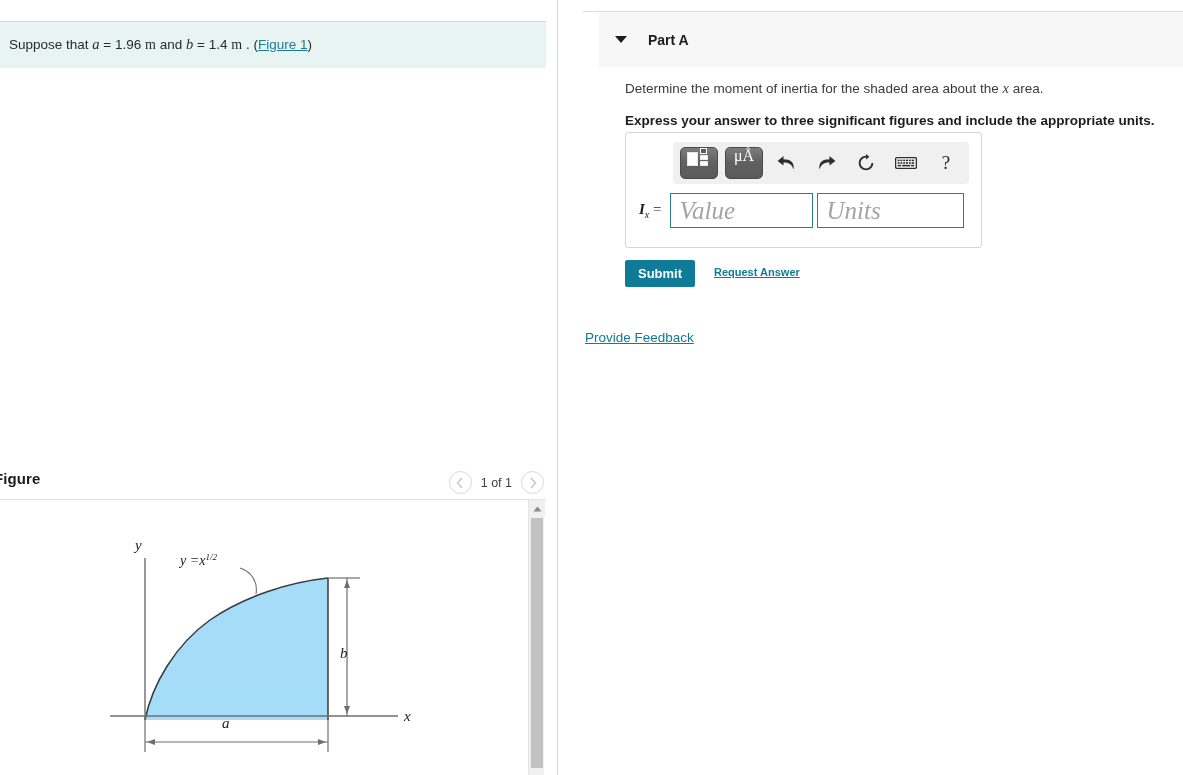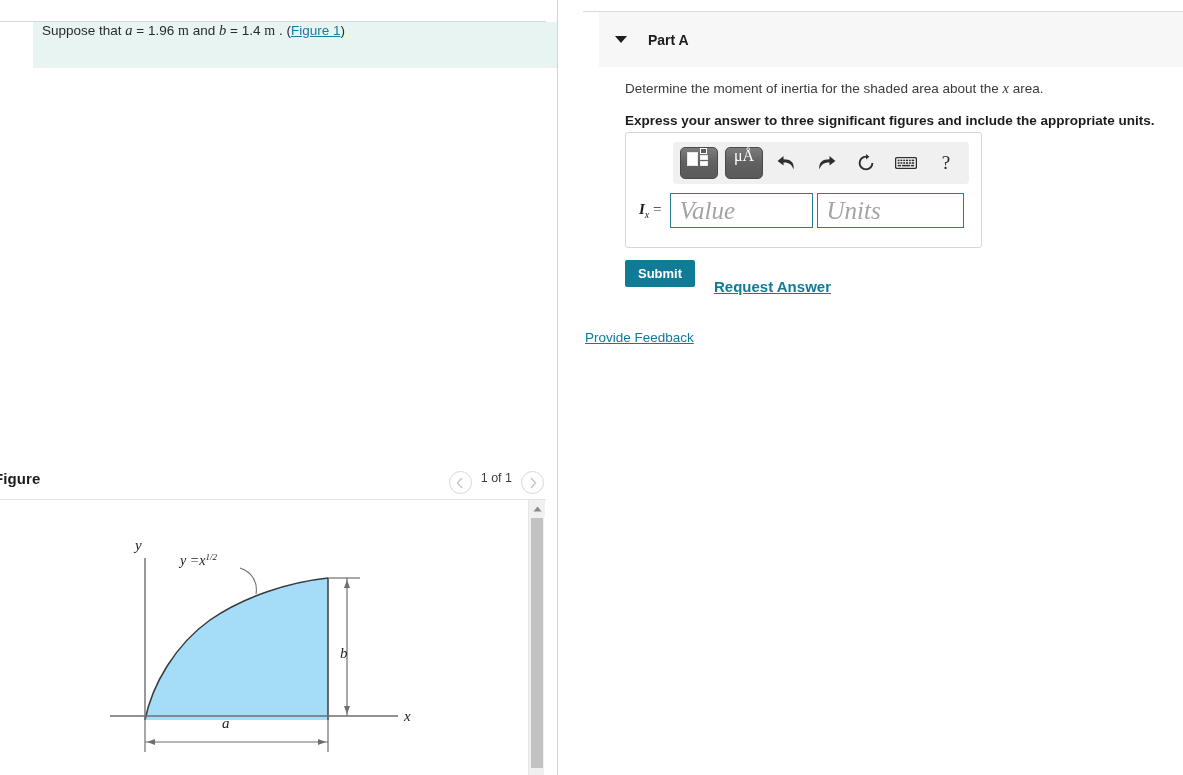--- a/index.html
+++ b/index.html
@@ -20,38 +20,38 @@
     overflow: hidden;
   }
   .left-top-rule {
     position: absolute; left: 0; top: 21px; width: 546px; height: 1px;
     background: #d8d8d8;
   }
   .given-banner {
     position: absolute; left: 0; top: 22px;
     width: 546px; height: 46px;
     background: #e8f4f2;
-    display: flex; align-items: flex-start; margin-left: 33px;
+    display: flex; align-items: center;
   }
   .given-text {
     font-size: 13.5px; color: #2b2b2b;
     padding-left: 9px; line-height: 1.2;
     white-space: nowrap;
   }
   .given-text i { font-family: "Liberation Serif", serif; font-style: italic; font-size: 14.5px; }
   .given-text .mtext { font-family: "Liberation Serif", serif; font-style: normal; font-size: 14px; }
   .given-text a { color: #1a7b9a; text-decoration: underline; }
   .figure-title {
     position: absolute; left: -6px; top: 470px;
     font-size: 15px; font-weight: bold; color: #1c1c1c;
     letter-spacing: .1px;
   }
   .fig-nav {
     position: absolute; right: 14px; top: 471px;
-    display: flex; gap: 9px;
+    display: flex; align-items: center; gap: 9px;
   }
   .nav-circle {
     width: 23px; height: 23px; border-radius: 50%;
     border: 1px solid #d9d9d9; background: #fff;
     display: flex; align-items: center; justify-content: center;
     color: #bdbdbd;
   }
   .nav-count { font-size: 12.5px; color: #3d3d3d; }
 
   .figure-divider {
@@ -173,22 +173,22 @@
   .submit-btn {
     position: absolute; left: 625px; top: 260px;
     width: 70px; height: 27px;
     background: #0f7b96; color: #fff;
     border: none; border-radius: 2px;
     font-family: "Liberation Sans", sans-serif;
     font-size: 13px; font-weight: bold; cursor: pointer;
   }
   .req-answer {
     position: absolute; left: 714px; top: 266px;
-    font-size: 15px; color: #0f7b96; text-decoration: underline;
-    font-weight: bold; cursor: pointer; margin-top: 12px;
+    font-size: 11px; color: #0f7b96; text-decoration: underline;
+    font-weight: bold; cursor: pointer;
   }
   .provide-feedback {
     position: absolute; left: 585px; top: 330px;
     font-size: 13.5px; color: #0f7b96; text-decoration: underline;
     cursor: pointer;
   }
 </style>
 </head>
 <body>
 

